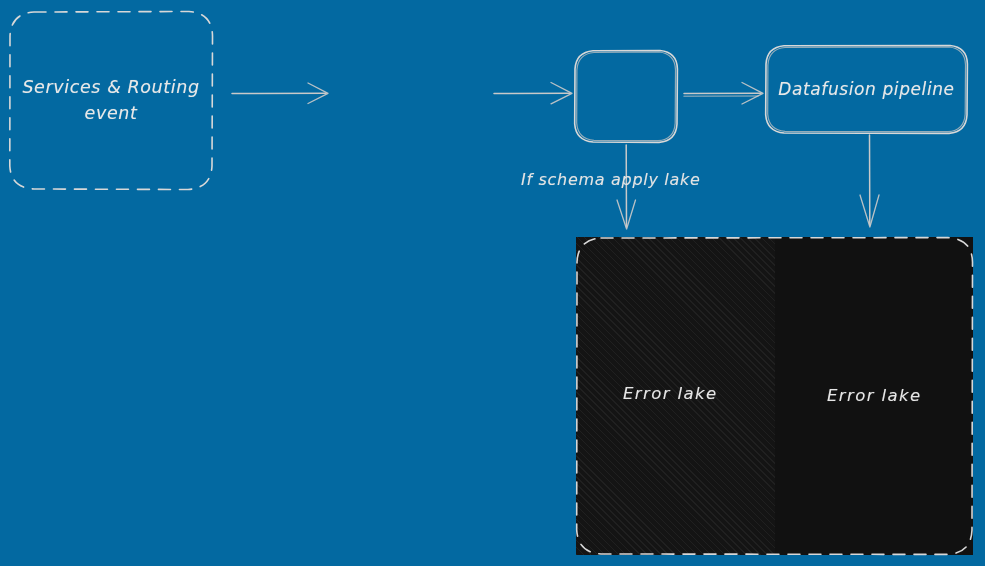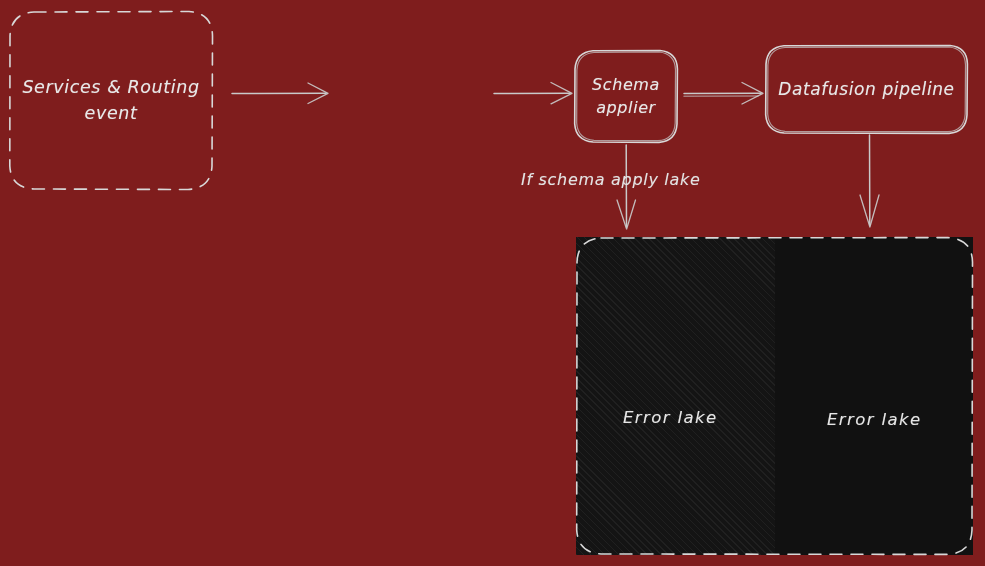--- a/index.html
+++ b/index.html
@@ -4,21 +4,21 @@
 <style>
   html, body {
     margin: 0;
     padding: 0;
     background: #0f0f0f;
   }
   #canvas {
     position: relative;
     width: 985px;
     height: 566px;
-    background: #7f1d1d;
+    background: #0369a1;
     overflow: hidden;
     font-family: "DejaVu Sans", sans-serif;
   }
 
   
   .node {
     position: absolute;
     box-sizing: border-box;
     display: flex;
     align-items: center;
@@ -108,21 +108,20 @@
   .lake-label {
     position: absolute;
     z-index: 3;
     color: #e6e6e6;
     font-family: "DejaVu Sans", sans-serif;
     font-style: italic;
     font-size: 16.5px;
     letter-spacing: 1.4px;
     white-space: nowrap;
     text-shadow: 0 0 1px rgba(255,255,255,0.3);
-    margin-top: 24px;
   }
   #label-error-lake { left: 48px; top: 148px; }
   #label-data-lake  { left: 252px; top: 150px; }
 
   
   .connector {
     position: absolute;
     overflow: visible;
     pointer-events: none;
   }
@@ -173,24 +172,20 @@
   <svg class="connector" id="edge-nats-to-schema" style="left:492px; top:78px; width:86px; height:32px;" viewBox="0 0 86 32">
     <path d="M2,15.5 L78,15.2"></path>
     <path class="thin" d="M59,4.5 L80,15.3 L59,25.8"></path>
   </svg>
 
   <div class="node" id="node-schema">
     <svg class="sketchborder" viewBox="0 0 106 94" preserveAspectRatio="none">
       <path d="M20,1.7 L87,1.5 Q104,3 104.4,20 L104,75 Q103,92 86,93.4 L20,93 Q3,91.6 1.7,75 L2,20 Q3,3.2 20,1.7 Z"></path>
       <path class="faint" d="M21,3.5 L86,3 Q102,4.6 102.5,21 L102.2,74 Q101.3,90.6 85,91.7 L21,91.4 Q4.8,90 3.7,74 L3.9,21 Q4.9,5 21,3.5"></path>
     </svg>
-    <div class="label">
-      <span>Schema</span><br>
-      <span>applier</span>
-    </div>
   </div>
 
   <svg class="connector" id="edge-schema-to-datafusion" style="left:682px; top:78px; width:88px; height:32px;" viewBox="0 0 88 32">
     <path d="M2,15.5 L79,15.2"></path>
     <path d="M2,18.2 L76,17.9" style="opacity:0.55;"></path>
     <path class="thin" d="M60,4.5 L81,15.3 L60,26"></path>
   </svg>
 
   <div class="node" id="node-datafusion">
     <svg class="sketchborder" viewBox="0 0 205 90" preserveAspectRatio="none">

